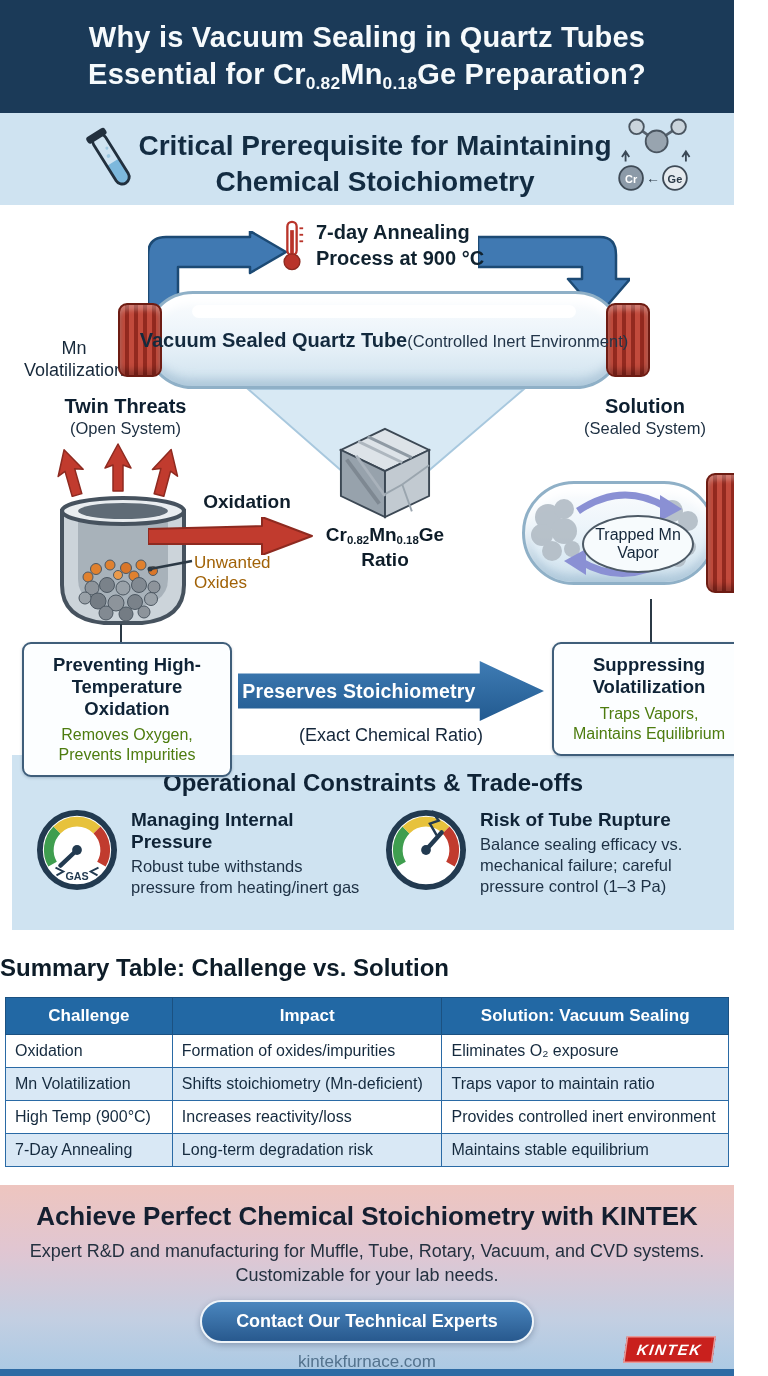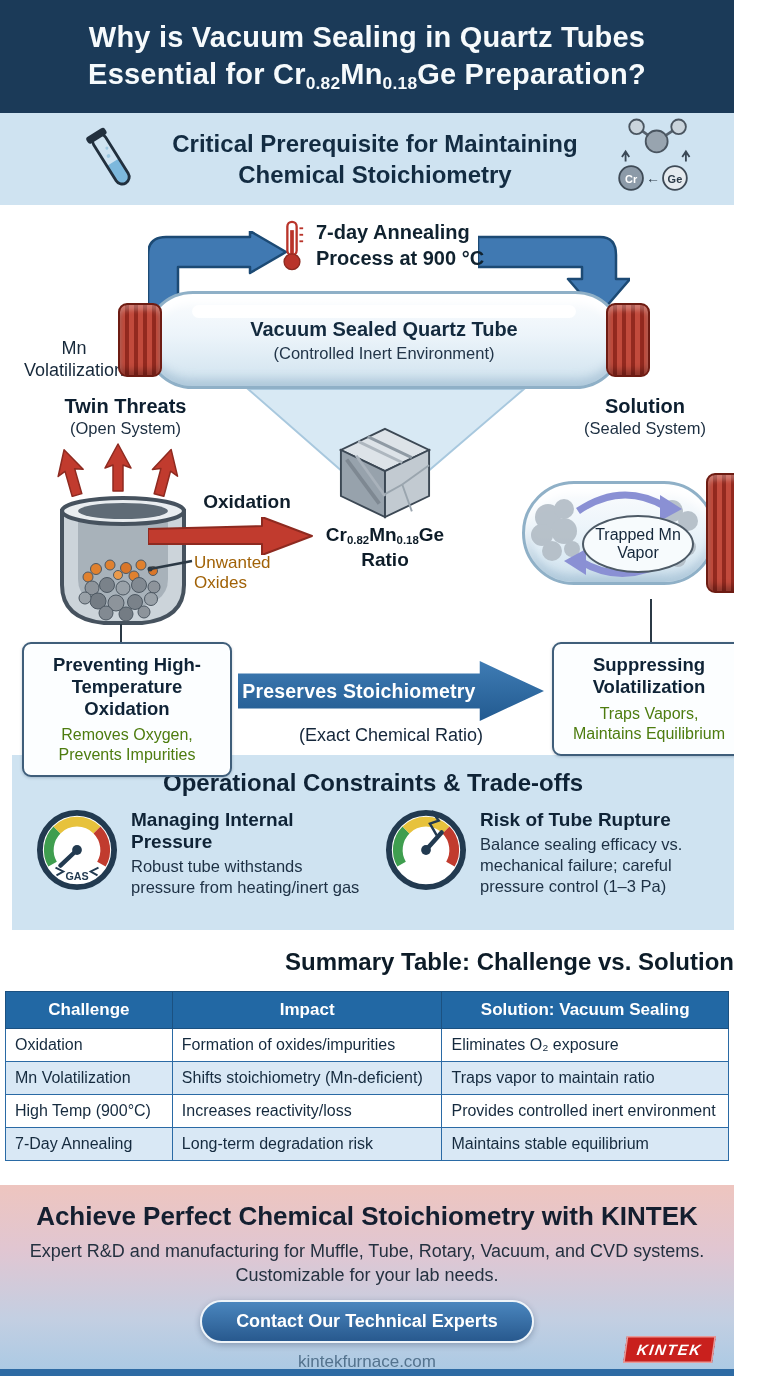--- a/index.html
+++ b/index.html
@@ -8,31 +8,31 @@
   .page { width:734px; height:1376px; position:relative; overflow:hidden; background:#fff; }
   .abs { position:absolute; }
   .sub { font-size:0.6em; vertical-align:-0.3em; }
 
   
   .header { height:113px; background:#1b3a58; display:flex; flex-direction:column; justify-content:center; align-items:center; text-align:center; }
   .h-line { color:#f6fafc; font-size:29px; font-weight:bold; line-height:1.28; letter-spacing:.2px; white-space:nowrap; }
 
   
   .prereq { height:92px; background:#cfe3f1; position:relative; }
-  .prereq-text { position:absolute; left:16px; right:0; top:15px; text-align:center; font-size:24px; font-weight:bold; color:#132c42; line-height:1.3; white-space:nowrap; }
+  .prereq-text { position:absolute; left:16px; right:0; top:15px; text-align:center; font-size:28px; font-weight:bold; color:#132c42; line-height:1.3; white-space:nowrap; }
 
   
   .diagram { height:550px; background:#ffffff; position:relative; }
   .anneal { display:flex; gap:10px; align-items:center; left:278px; top:14px; }
   .anneal-text { font-size:20px; font-weight:bold; line-height:1.3; color:#10222f; }
   .glass { position:absolute; background:linear-gradient(180deg,#fcfdfe 0%,#ecf4fa 45%,#cfe2ee 100%); border:3px solid #8fb0c7; box-shadow:inset 0 9px 9px rgba(255,255,255,.95), inset 0 -7px 10px rgba(122,158,186,.38); }
   .glass-hl { position:absolute; border-radius:8px; background:rgba(255,255,255,.92); }
   .cap { position:absolute; background:repeating-linear-gradient(90deg,#c24a3c 0 5px,#93291f 5px 9px); border:2px solid #6d1c13; border-radius:9px; box-shadow:inset 0 5px 5px rgba(255,255,255,.28), inset 0 -5px 6px rgba(0,0,0,.28); }
   .tube { left:118px; top:78px; width:532px; height:114px; z-index:3; }
-  .tube-text { position:absolute; inset:0; display:flex; flex-direction:column; justify-content:center; align-items:center; text-align:center; }
+  .tube-text { position:absolute; inset:0; display:flex; justify-content:center; align-items:center; text-align:center; }
   .tube-title { font-size:20px; font-weight:bold; color:#132a3e; }
   .tube-sub { font-size:16.5px; color:#223549; margin-top:3px; }
   .mn-label { left:10px; top:133px; width:128px; text-align:center; font-size:18px; line-height:1.2; color:#16283a; }
   .side-head { text-align:center; }
   .sh1 { font-size:20px; font-weight:bold; color:#0d1f30; }
   .sh2 { font-size:16.5px; color:#1c2e40; margin-top:1px; }
   .ox-label { left:185px; top:286px; width:124px; text-align:center; font-size:19px; font-weight:bold; color:#101f2c; }
   .unwanted { left:194px; top:348px; width:116px; font-size:17px; line-height:1.2; color:#a16207; }
   .sample-label { left:312px; top:318px; width:146px; text-align:center; font-size:19px; font-weight:bold; line-height:1.3; color:#0d1c28; z-index:4; }
   .rtube { left:520px; top:262px; width:228px; height:132px; z-index:2; }
@@ -49,21 +49,21 @@
   .constraints { height:175px; background:#cfe3f1; padding-top:14px;margin-left:12px; }
   .c-title { text-align:center; font-size:24px; font-weight:bold; color:#0f2336; }
   .c-row { display:flex; padding:0 24px; margin-top:12px; gap:24px; }
   .c-item { display:flex; gap:13px; width:356px; align-items:flex-start; }
   .c-head { font-size:19px; font-weight:bold; color:#0f2336; }
   .c-body { font-size:16.5px; line-height:1.26; margin-top:3px; color:#1d3044; }
   .gauge { flex-shrink:0; }
 
   
   .summary { height:255px; background:#fff; padding-top:18px; }
-  .s-title { text-align:right; font-size:24px; font-weight:bold; color:#0d1c28; }
+  .s-title { text-align:left; font-size:24px; font-weight:bold; color:#0d1c28;margin-top:6px; }
   .s-table { width:724px; margin:15px auto 0; border-collapse:collapse; }
   .s-table th { background:#2268a4; color:#fff; font-size:17px; font-weight:bold; padding:8px 6px; border:1.5px solid #1b5181; text-align:center; }
   .s-table td { font-size:16px; padding:7px 9px; border:1.5px solid #2a6aa5; color:#152a3e; text-align:left; }
   .s-table tbody tr:nth-child(even) { background:#d9e8f5; }
 
   
   .footer { height:191px; position:relative; text-align:center; padding-top:16px;
     background:linear-gradient(180deg,#eec5bf 0%,#e0c6d2 35%,#c3cfe2 70%,#a9c9e4 100%); }
   .f-head { font-size:26px; font-weight:bold; color:#141f30; }
   .f-body { font-size:18px; line-height:1.35; margin-top:7px; color:#243140; }

